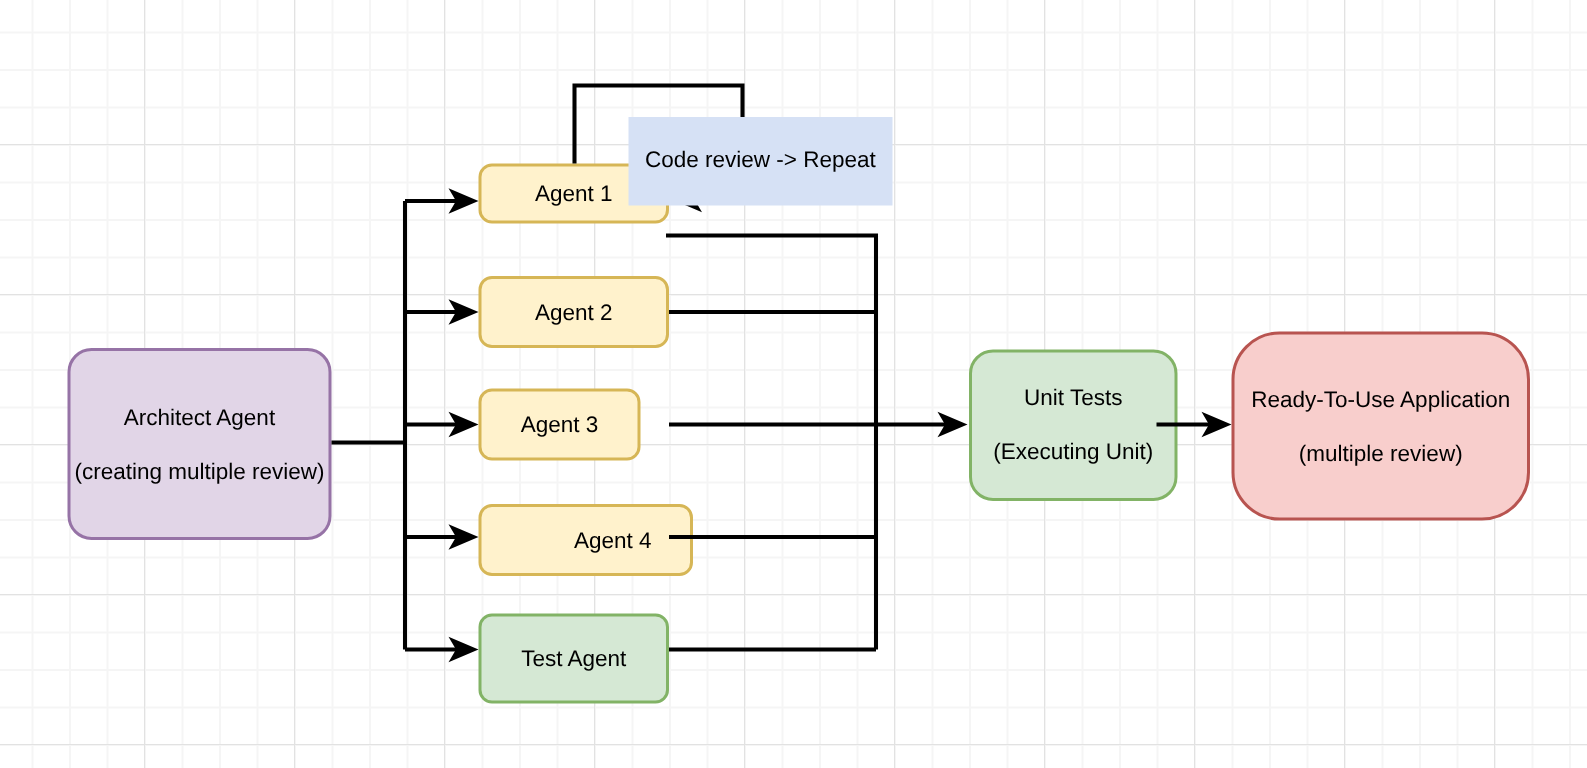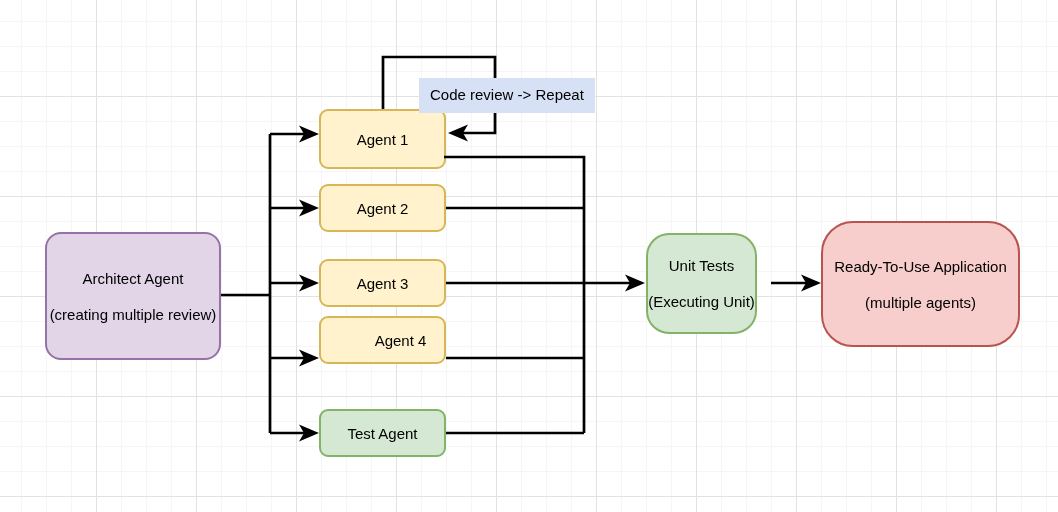--- a/index.html
+++ b/index.html
@@ -54,44 +54,44 @@
     background: #d5e8d4;
     border: 2px solid #82b366;
     border-radius: 16px;
   }
   .node-red {
     background: #f8cecc;
     border: 2px solid #b85450;
     border-radius: 32px;
   }
   #n-architect { left: 45px;  top: 232px; width: 176px; height: 128px; }
-  #n-agent1    { left: 319px; top: 109px; width: 127px; height: 60px; }
+  #n-agent1    { left: 319px; top: 109px; width: 127px; height: 40px; }
   #n-agent2    { left: 319px; top: 184px; width: 127px; height: 48px; text-align: center; }
-  #n-agent3    { left: 319px; top: 259px; width: 127px; height: 48px; }
-  #n-agent4    { left: 319px; top: 316px; width: 127px; height: 48px; padding-left: 36px; }
-  #n-test      { left: 319px; top: 409px; width: 127px; height: 48px; }
-  #n-unit      { left: 646px; top: 233px; width: 111px; height: 101px; border-radius: 23px; }
+  #n-agent3    { left: 319px; top: 259px; width: 108px; height: 48px; }
+  #n-agent4    { left: 319px; top: 336px; width: 143px; height: 48px; padding-left: 36px; }
+  #n-test      { left: 319px; top: 409px; width: 127px; height: 60px; }
+  #n-unit      { left: 646px; top: 233px; width: 139px; height: 101px; }
   #n-ready     { left: 821px; top: 221px; width: 199px; height: 126px; }
   .edges {
     position: absolute;
     left: 0; top: 0;
     width: 1058px;
     height: 512px;
     z-index: 2;
     pointer-events: none;
   }
   .edges path { stroke: #000000; stroke-width: 2.7; fill: none; }
   .edges polygon { fill: #000000; stroke: none; }
   .edge-label {
     position: absolute;
     left: 419px;
     top: 78px;
     height: 27px;
     line-height: 25px;
-    padding: 4px 11px;
+    padding: 16px 11px;
     background: #d6e1f5;
     color: #000000;
     font-size: 15px;
     white-space: nowrap;
     z-index: 3;
   }
 </style>
 </head>
 <body>
 
@@ -123,21 +123,21 @@
   <div class="node node-green-lg" id="n-unit">
     <div class="gap2">
       <span>Unit Tests</span>
       <span>(Executing Unit)</span>
     </div>
   </div>
 
   <div class="node node-red" id="n-ready">
     <div class="gap2">
       <span>Ready-To-Use Application</span>
-      <span>(multiple agents)</span>
+      <span>(multiple review)</span>
     </div>
   </div>
 
   <svg class="edges" viewBox="0 0 1058 512" xmlns="http://www.w3.org/2000/svg">
 
     <path d="M221 295 H270"></path>
     <path d="M270 134 V433"></path>
 
     <path d="M270 134 H304"></path>
     <polygon points="319,134 299,125.5 304,134 299,142.5"></polygon>

